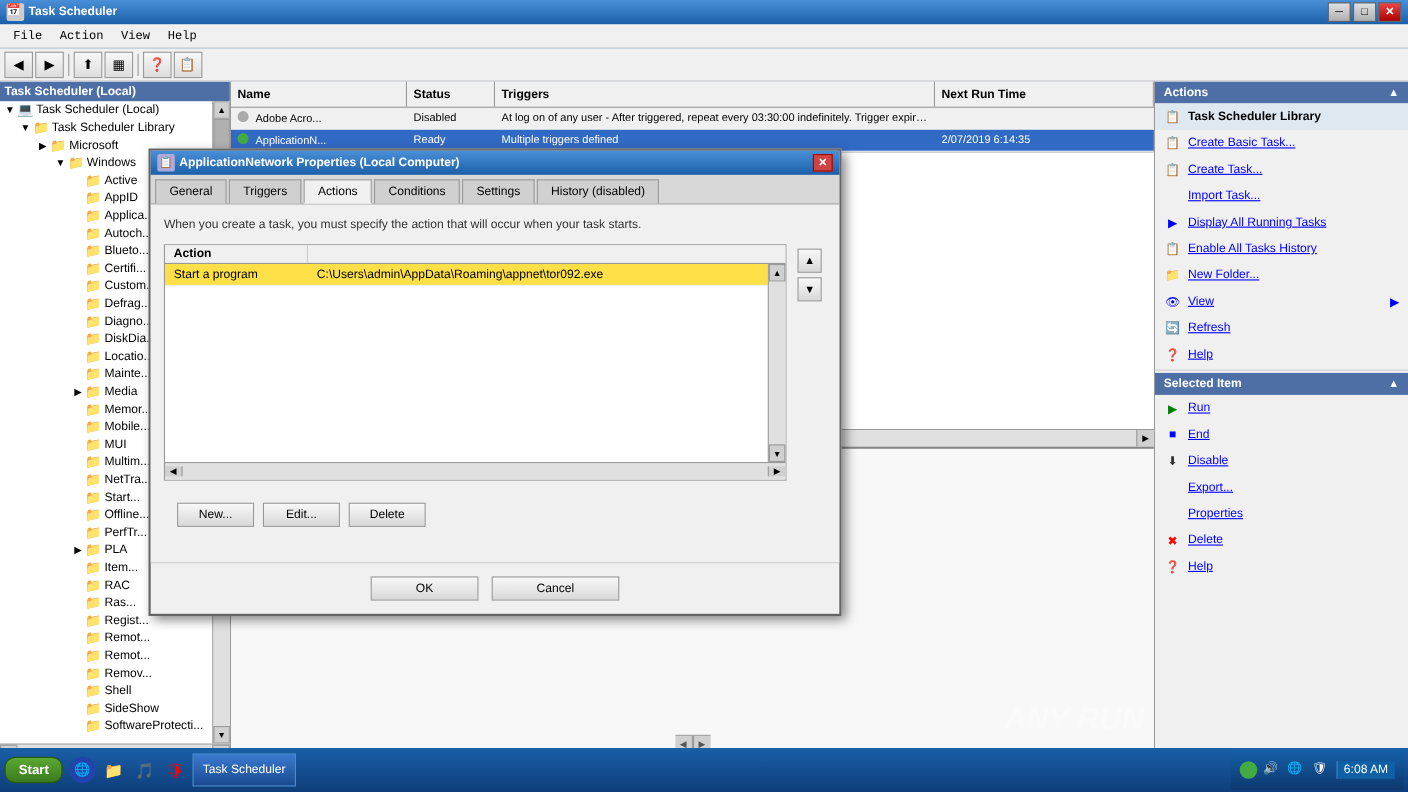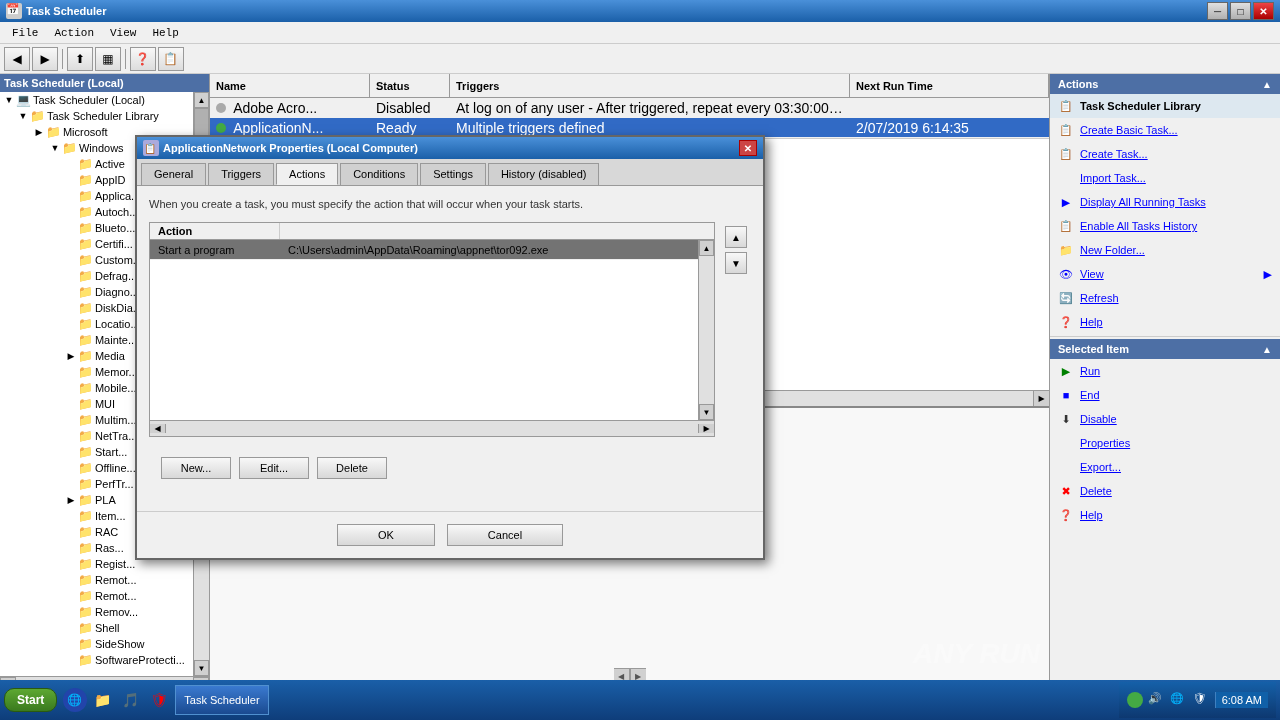--- a/index.html
+++ b/index.html
@@ -143,21 +143,21 @@
     .table-row {
       display: flex;
       height: 20px;
       align-items: center;
       border-bottom: 1px solid #f0f0f0;
       cursor: pointer;
     }
     .table-row.selected { background: #316ac5; color: white; }
     .table-cell {
       padding: 0 6px;
-      font-size: 14px;
+      font-size: 10px;
       white-space: nowrap;
       overflow: hidden;
       text-overflow: ellipsis;
     }
     .status-dot { display: inline-block; width: 10px; height: 10px; border-radius: 50%; margin-right: 4px; }
     .status-disabled { background: #aaa; }
     .status-ready { background: #4a4; }
 
     
     .right-panel {
@@ -318,21 +318,21 @@
       padding: 2px 8px;
       font-size: 11px;
       font-weight: bold;
       border-right: 1px solid #ccc;
     }
     .actions-table-row {
       display: flex;
       height: 20px;
       align-items: center;
       border-bottom: 1px solid #f0f0f0;
-      background: #737373;
+      background: #fde047;
       justify-content: center;
     }
     .actions-table-cell {
       padding: 0 8px;
       font-size: 11px;
     }
     .col-action { width: 130px; }
     .col-details { flex: 1; }
 
     .actions-table-body {
@@ -783,25 +783,25 @@
     <div class="action-item">
       <span class="action-icon">■</span>
       <span class="action-link">End</span>
     </div>
     <div class="action-item">
       <span class="action-icon" style="color:#333;">⬇</span>
       <span class="action-link">Disable</span>
     </div>
     <div class="action-item">
       <span class="action-icon"> </span>
+      <span class="action-link">Export...</span>
+    </div>
+    <div class="action-item">
+      <span class="action-icon"> </span>
       <span class="action-link">Properties</span>
-    </div>
-    <div class="action-item">
-      <span class="action-icon"> </span>
-      <span class="action-link">Export...</span>
     </div>
     <div class="action-item">
       <span class="action-icon" style="color:red;">✖</span>
       <span class="action-link">Delete</span>
     </div>
     <div class="action-item">
       <span class="action-icon">❓</span>
       <span class="action-link">Help</span>
     </div>
   </div>

